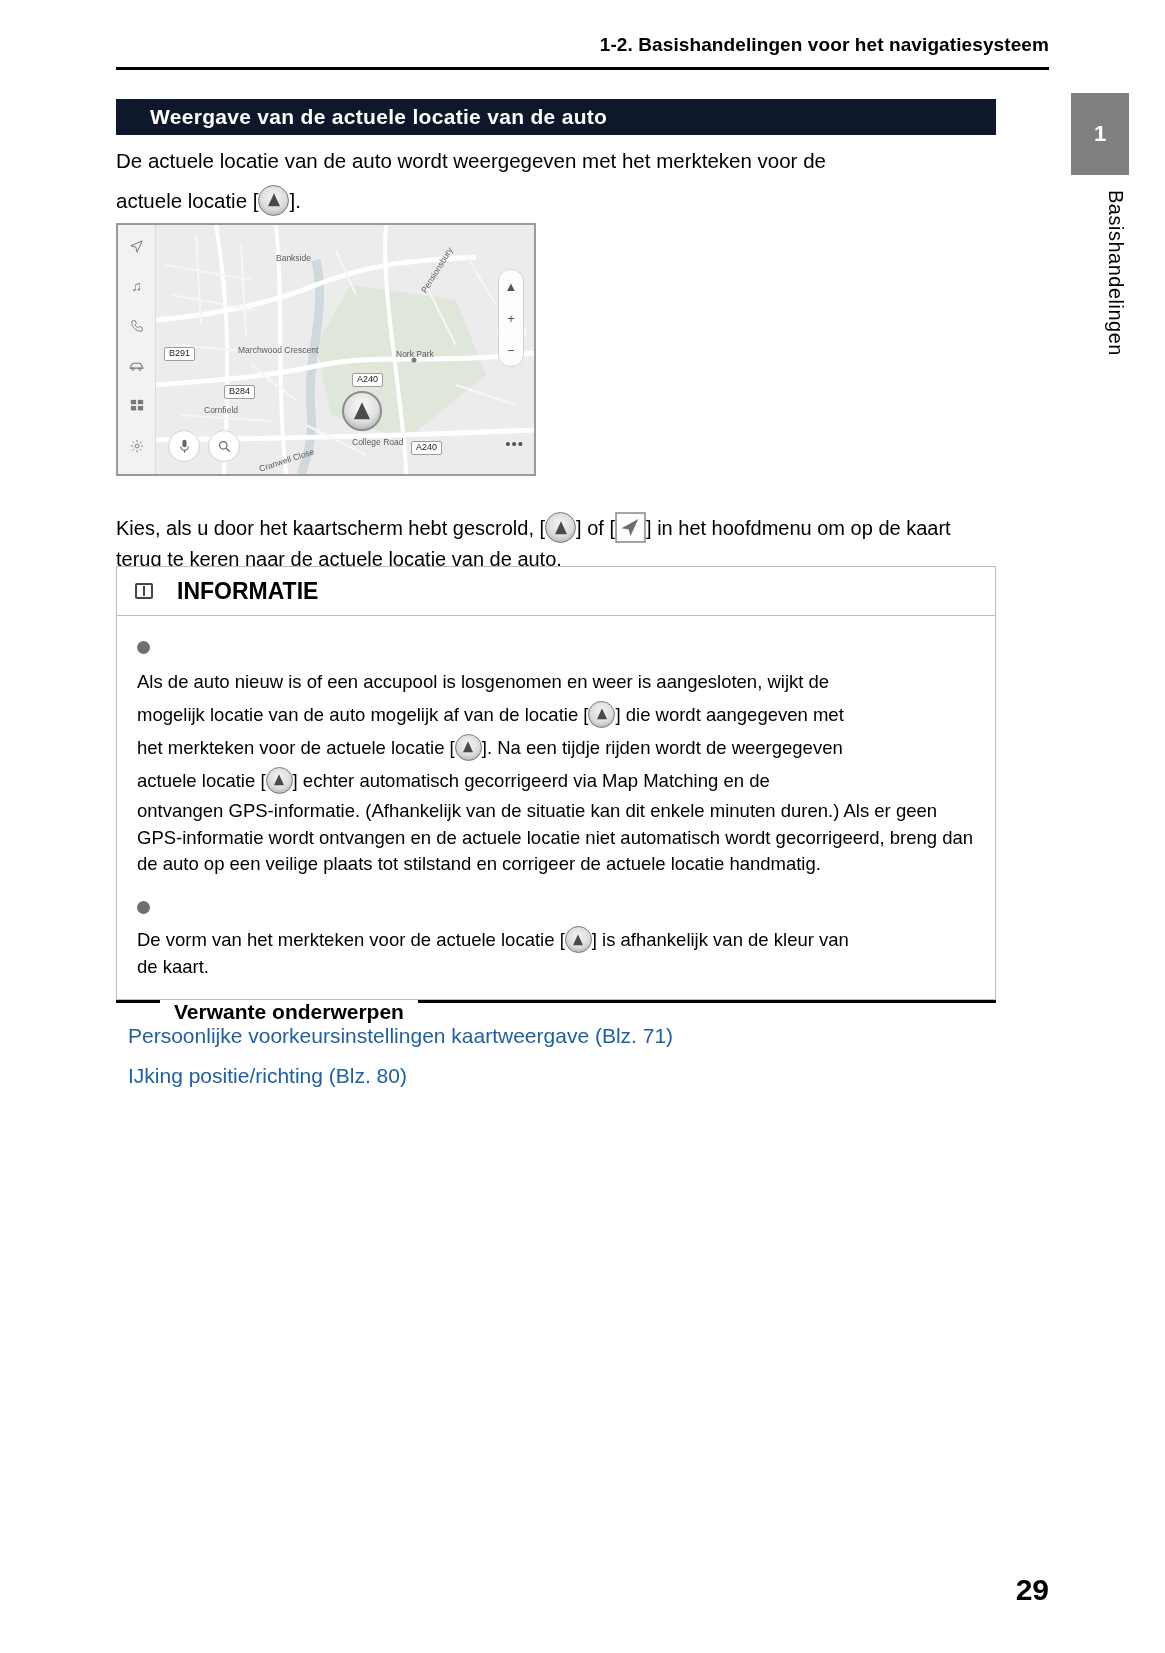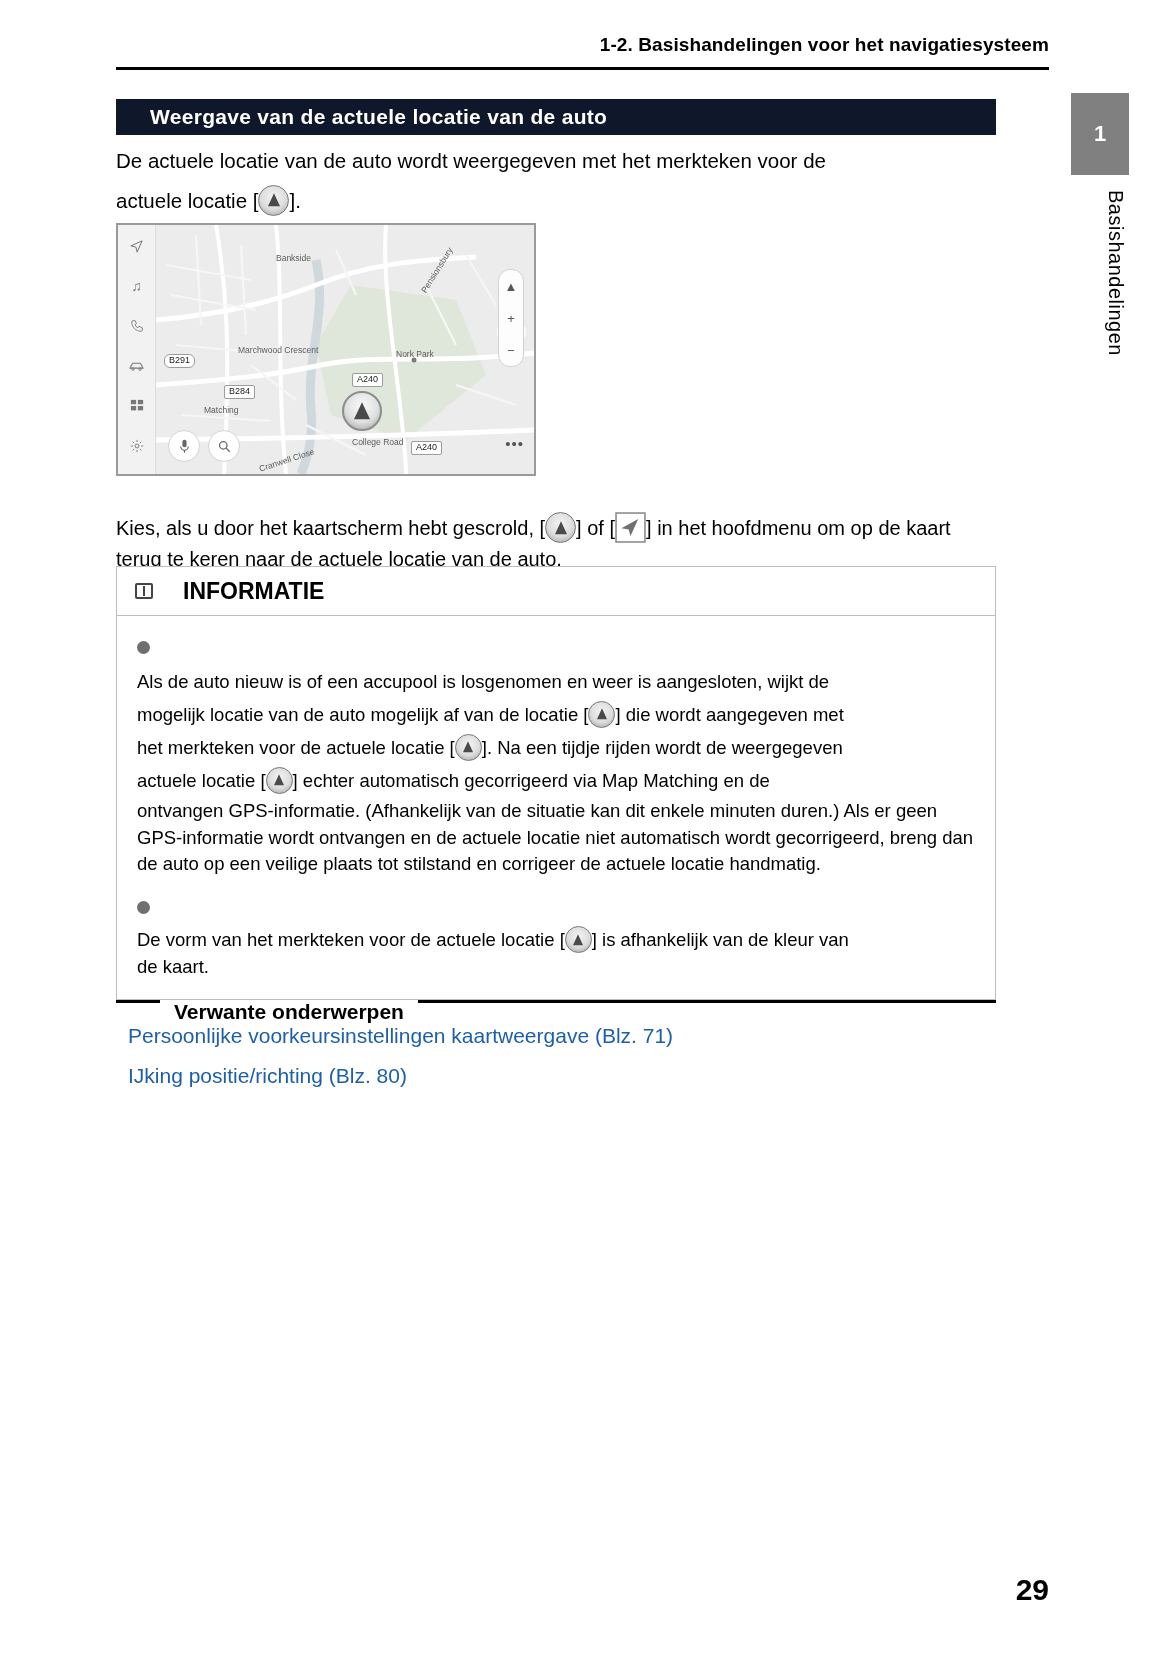--- a/index.html
+++ b/index.html
@@ -287,21 +287,21 @@
     border: 1px solid #bdbdbd;
     box-sizing: border-box;
     background: #fff;
   }
   .info-head {
     height: 48px;
     border-bottom: 1px solid #bdbdbd;
     display: flex;
     align-items: center;
     padding-left: 18px;
-    gap: 30px;
+    gap: 24px;
     font-size: 23px;
     font-weight: bold;
   }
   .book-ico {
     width: 18px;
     height: 16px;
     border: 2px solid #444;
     border-radius: 2px;
     position: relative;
     box-sizing: border-box;
@@ -500,32 +500,32 @@
             <line x1="6" y1="13.5" x2="6" y2="16.5" stroke="#666" stroke-width="1.4"></line>
           </svg>
       </div>
       <div class="circ-btn search">
         <svg width="13" height="13" viewBox="0 0 16 16">
             <circle cx="6.5" cy="6.5" r="4.6" fill="none" stroke="#666" stroke-width="1.5"></circle>
             <line x1="10" y1="10" x2="14.5" y2="14.5" stroke="#666" stroke-width="1.6"></line>
           </svg>
       </div>
 
-      <div class="road-badge" style="left:8px; top:129px;border-radius:6px;">B291</div>
+      <div class="road-badge" style="left:8px; top:122px;">B291</div>
       <div class="road-badge" style="left:68px; top:160px;">B284</div>
       <div class="road-badge" style="left:196px; top:148px;">A240</div>
       <div class="road-badge" style="left:255px; top:216px;">A240</div>
 
       <div class="map-label" style="left:120px; top:28px;">Bankside</div>
       <div class="map-label" style="left:255px; top:40px; transform:rotate(-58deg);">Pensionsbury</div>
       <div class="map-label" style="left:240px; top:124px;">Nork Park</div>
       <div class="map-label" style="left:82px; top:120px;">Marchwood Crescent</div>
       <div class="map-label" style="left:160px; top:212px;margin-left:36px;">College Road</div>
       <div class="map-label" style="left:102px; top:230px; transform:rotate(-18deg);">Cranwell Close</div>
-      <div class="map-label" style="left:48px; top:180px;">Matching</div>
+      <div class="map-label" style="left:48px; top:180px;">Cornfield</div>
 
       <div class="car-marker"></div>
     </div>
   </div>
 
   <div class="para2">
     <span>Kies, als u door het kaartscherm hebt gescrold, [</span><span class="marker"></span><span>] of [</span><span class="arrow-btn"><svg width="31" height="31" viewBox="0 0 24 24">
           <rect x="0.8" y="0.8" width="22.4" height="22.4" fill="none" stroke="#8a8a8a" stroke-width="1.2"></rect>
           <path d="M5 12.5 L18 5.5 L12 18.5 L10.6 13.6 Z" fill="#6f6f6f"></path>
         </svg></span><span>] in het hoofdmenu om op de kaart terug te keren naar de actuele locatie van de auto.</span>

